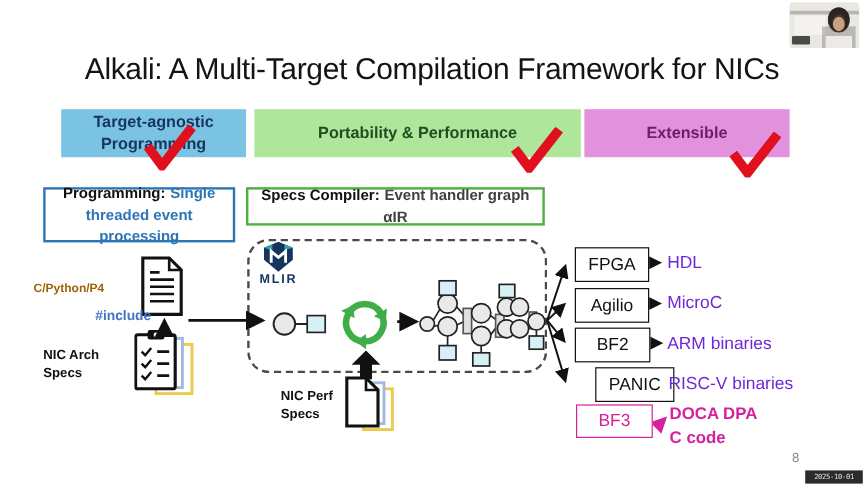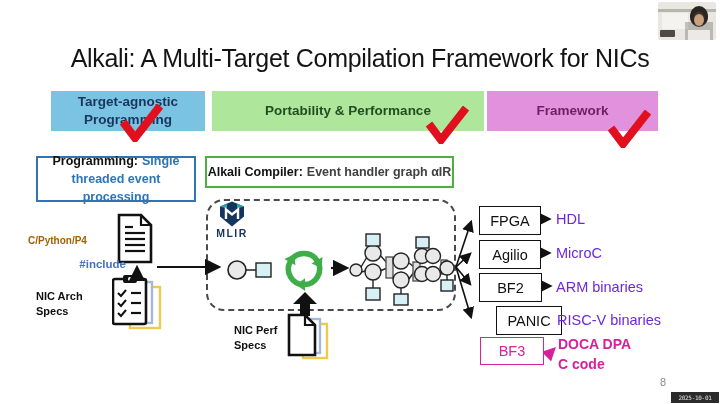--- a/index.html
+++ b/index.html
@@ -83,39 +83,39 @@
       <ellipse cx="41" cy="18" rx="5" ry="6" fill="#c9a080"></ellipse>
       <rect x="30" y="28" width="22" height="10" fill="#eceae6"></rect>
       <rect x="2" y="28" width="15" height="7" rx="1" fill="#4a4a4a"></rect>
     </svg>
   </div>
 
   <div class="abs title">Alkali: A Multi-Target Compilation Framework for NICs</div>
 
   <div class="abs pillar pillar0">Target-agnostic Programming</div>
   <div class="abs pillar pillar1">Portability &amp; Performance</div>
-  <div class="abs pillar pillar2">Framework</div>
+  <div class="abs pillar pillar2">Extensible</div>
 
   <svg class="abs" style="left:118px;top:104px;" width="46" height="38">
     <polyline points="5,18 17,34 42,2" fill="none" stroke="#e0101f" stroke-width="8"></polyline>
   </svg>
   <svg class="abs" style="left:424px;top:106px;" width="46" height="38">
     <polyline points="5,18 17,34 42,2" fill="none" stroke="#e0101f" stroke-width="8"></polyline>
   </svg>
   <svg class="abs" style="left:606px;top:110px;" width="46" height="38">
     <polyline points="5,18 17,34 42,2" fill="none" stroke="#e0101f" stroke-width="8"></polyline>
   </svg>
 
   <div class="abs flabel fl0">
       <span>
     <span class="pfx">Programming:</span><span class="det">Single threaded event processing</span></span>
   </div>
   <div class="abs flabel fl1">
       <span>
-    <span class="pfx">Alkali Compiler:</span><span class="det">Event handler graph αIR</span></span>
+    <span class="pfx">Specs Compiler:</span><span class="det">Event handler graph αIR</span></span>
   </div>
 
   <div class="abs srcLabel">C/Python/P4</div>
 
   <svg class="abs" style="left:116px;top:212px;" width="40" height="54">
     <path d="M3,3 H25 L35,13 V50 H3 Z" fill="#fff" stroke="#111" stroke-width="2.6"></path>
     <path d="M25,3 V13 H35" fill="none" stroke="#111" stroke-width="2.2"></path>
     <line x1="9" y1="15" x2="17" y2="15" stroke="#111" stroke-width="2.2"></line>
     <line x1="9" y1="21" x2="29" y2="21" stroke="#111" stroke-width="2.2"></line>
     <line x1="9" y1="27" x2="29" y2="27" stroke="#111" stroke-width="2.2"></line>

